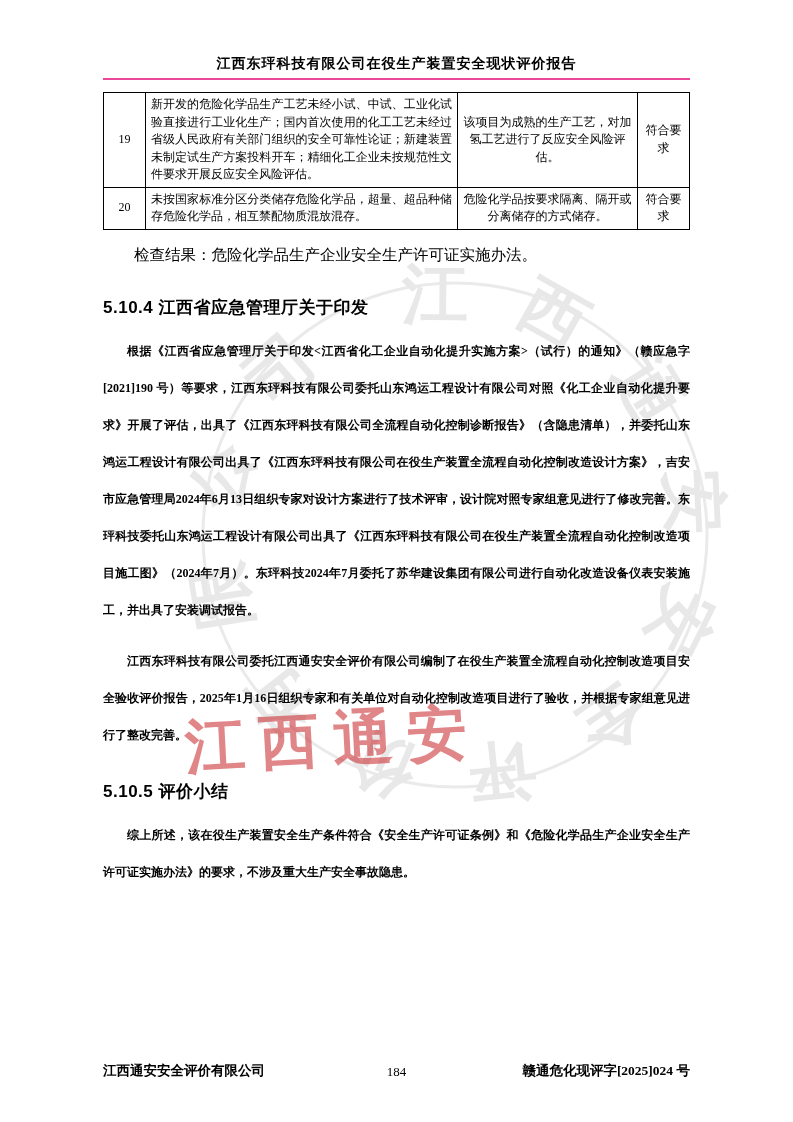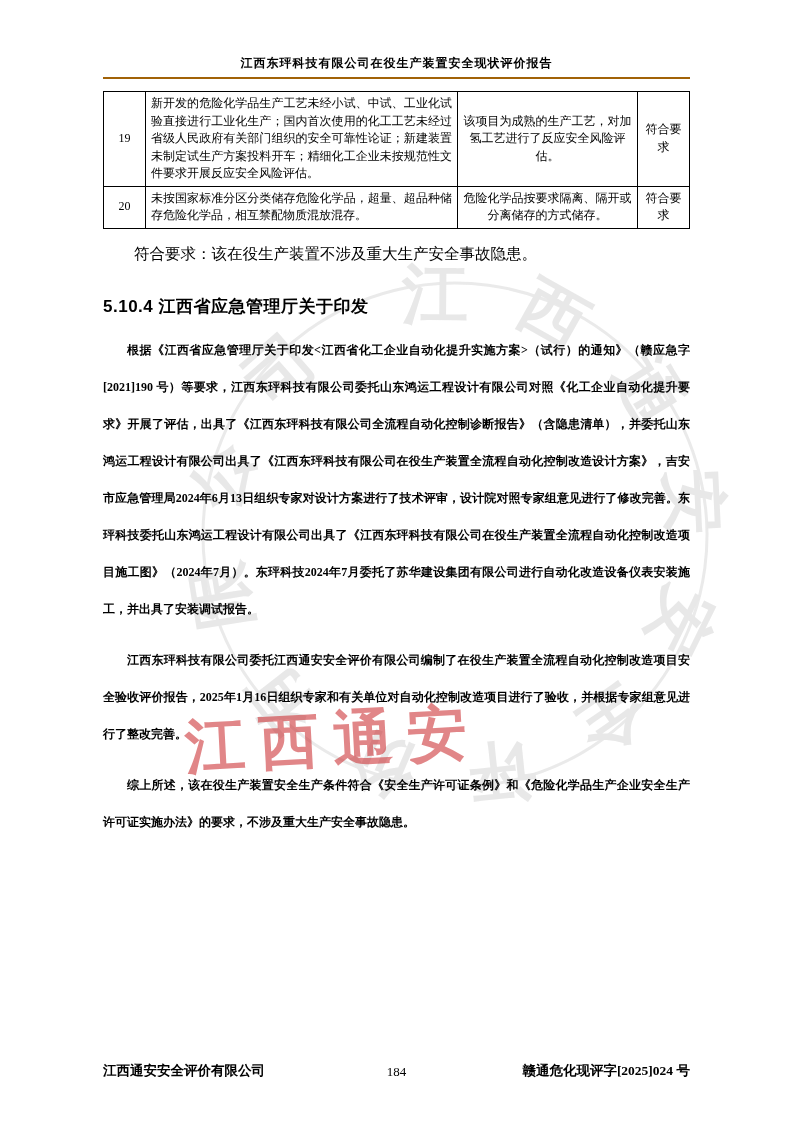--- a/index.html
+++ b/index.html
@@ -14,25 +14,25 @@
     overflow:hidden;
   }
   .content {
     position:relative;
     z-index:1;
     padding:55px 103px 0 103px;
   }
   
   .doc-header {
     text-align:center;
-    font-size:12px;
+    font-size:14px;
     font-weight:700;
     letter-spacing:1px;
     padding-bottom:5px;
-    border-bottom:2px solid #a16207;
+    border-bottom:2px solid #ec4899;
   }
   
   table.checklist {
     width:100%;
     border-collapse:collapse;
     margin-top:12px;
     table-layout:fixed;
   }
   table.checklist td {
     border:1.5px solid #000;
@@ -142,28 +142,29 @@
         </tr>
         <tr>
           <td class="col-no">20</td>
           <td class="col-item">未按国家标准分区分类储存危险化学品，超量、超品种储存危险化学品，相互禁配物质混放混存。</td>
           <td class="col-eval">危险化学品按要求隔离、隔开或分离储存的方式储存。</td>
           <td class="col-conc">符合要求</td>
         </tr>
       </tbody>
     </table>
 
-    <p class="check-result">符合要求：该在役生产装置不涉及重大生产安全事故隐患。</p>
+    <p class="check-result">检查结果：危险化学品生产企业安全生产许可证实施办法。</p>
 
     <h3 class="section-heading">5.10.4 江西省应急管理厅关于印发</h3>
 
     <p class="body-para">根据《江西省应急管理厅关于印发&lt;江西省化工企业自动化提升实施方案&gt;（试行）的通知》（赣应急字[2021]190 号）等要求，江西东玶科技有限公司委托山东鸿运工程设计有限公司对照《化工企业自动化提升要求》开展了评估，出具了《江西东玶科技有限公司全流程自动化控制诊断报告》（含隐患清单），并委托山东鸿运工程设计有限公司出具了《江西东玶科技有限公司在役生产装置全流程自动化控制改造设计方案》，吉安市应急管理局2024年6月13日组织专家对设计方案进行了技术评审，设计院对照专家组意见进行了修改完善。东玶科技委托山东鸿运工程设计有限公司出具了《江西东玶科技有限公司在役生产装置全流程自动化控制改造项目施工图》（2024年7月）。东玶科技2024年7月委托了苏华建设集团有限公司进行自动化改造设备仪表安装施工，并出具了安装调试报告。</p>
 
     <p class="body-para">江西东玶科技有限公司委托江西通安安全评价有限公司编制了在役生产装置全流程自动化控制改造项目安全验收评价报告，2025年1月16日组织专家和有关单位对自动化控制改造项目进行了验收，并根据专家组意见进行了整改完善。</p>
 
+    <h3 class="section-heading">5.10.5 评价小结</h3>
 
     <p class="body-para">综上所述，该在役生产装置安全生产条件符合《安全生产许可证条例》和《危险化学品生产企业安全生产许可证实施办法》的要求，不涉及重大生产安全事故隐患。</p>
 
   </div>
 
   <div class="doc-footer">
     <span>江西通安安全评价有限公司</span>
     <span class="footer-page">184</span>
     <span>赣通危化现评字[2025]024 号</span>
   </div>

